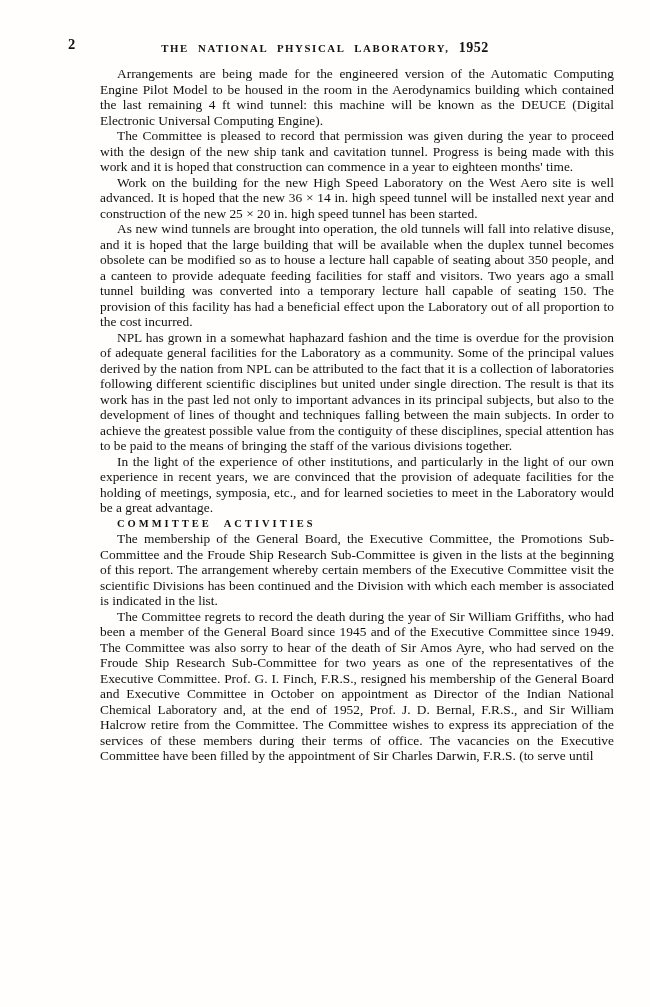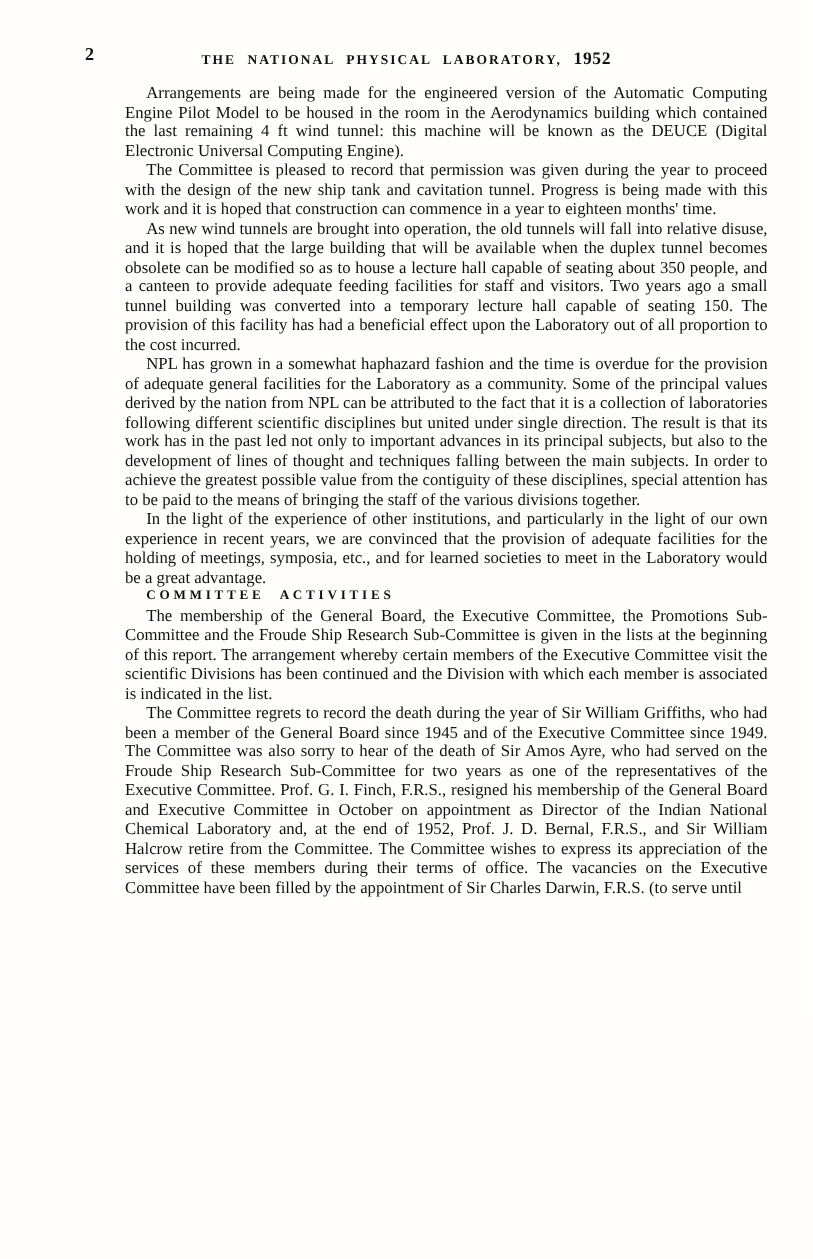--- a/index.html
+++ b/index.html
@@ -73,20 +73,21 @@
 <div class="page">
 
   <div class="running-header">
     <span class="page-num">2</span>
     <span class="header-title"><span>THE NATIONAL PHYSICAL LABORATORY,</span> <span class="header-year">1952</span></span>
   </div>
 
   <div class="text-block">
     <p>Arrangements are being made for the engineered version of the Automatic Computing Engine Pilot Model to be housed in the room in the Aerodynamics building which contained the last remaining 4 ft wind tunnel: this machine will be known as the DEUCE (Digital Electronic Universal Computing Engine).</p>
     <p>The Committee is pleased to record that permission was given during the year to proceed with the design of the new ship tank and cavitation tunnel. Progress is being made with this work and it is hoped that construction can commence in a year to eighteen months' time.</p>
+    <p>Work on the building for the new High Speed Laboratory on the West Aero site is well advanced.  It is hoped that the new 36 × 14 in. high speed tunnel will be installed next year and construction of the new 25 × 20 in. high speed tunnel has been started.</p>
     <p>As new wind tunnels are brought into operation, the old tunnels will fall into relative disuse, and it is hoped that the large building that will be available when the duplex tunnel becomes obsolete can be modified so as to house a lecture hall capable of seating about 350 people, and a canteen to provide adequate feeding facilities for staff and visitors.  Two years ago a small tunnel building was converted into a temporary lecture hall capable of seating 150. The provision of this facility has had a beneficial effect upon the Laboratory out of all proportion to the cost incurred.</p>
     <p>NPL has grown in a somewhat haphazard fashion and the time is overdue for the provision of adequate general facilities for the Laboratory as a community.  Some of the principal values derived by the nation from NPL can be attributed to the fact that it is a collection of laboratories following different scientific disciplines but united under single direction.  The result is that its work has in the past led not only to important advances in its principal subjects, but also to the development of lines of thought and techniques falling between the main subjects.  In order to achieve the greatest possible value from the contiguity of these disciplines, special attention has to be paid to the means of bringing the staff of the various divisions together.</p>
     <p>In the light of the experience of other institutions, and particularly in the light of our own experience in recent years, we are convinced that the provision of adequate facilities for the holding of meetings, symposia, etc., and for learned societies to meet in the Laboratory would be a great advantage.</p>
 
     <p class="section-heading">COMMITTEE ACTIVITIES</p>
 
     <p>The membership of the General Board, the Executive Committee, the Promotions Sub-Committee and the Froude Ship Research Sub-Committee is given in the lists at the beginning of this report.  The arrangement whereby certain members of the Executive Committee visit the scientific Divisions has been continued and the Division with which each member is associated is indicated in the list.</p>
     <p>The Committee regrets to record the death during the year of Sir William Griffiths, who had been a member of the General Board since 1945 and of the Executive Committee since 1949.  The Committee was also sorry to hear of the death of Sir Amos Ayre, who had served on the Froude Ship Research Sub-Committee for two years as one of the representatives of the Executive Committee. Prof. G. I. Finch, F.R.S., resigned his membership of the General Board and Executive Committee in October on appointment as Director of the Indian National Chemical Laboratory and, at the end of 1952, Prof. J. D. Bernal, F.R.S., and Sir William Halcrow retire from the Committee.  The Committee wishes to express its appreciation of the services of these members during their terms of office.  The vacancies on the Executive Committee have been filled by the appointment of Sir Charles Darwin, F.R.S. (to serve until</p>
   </div>
 

